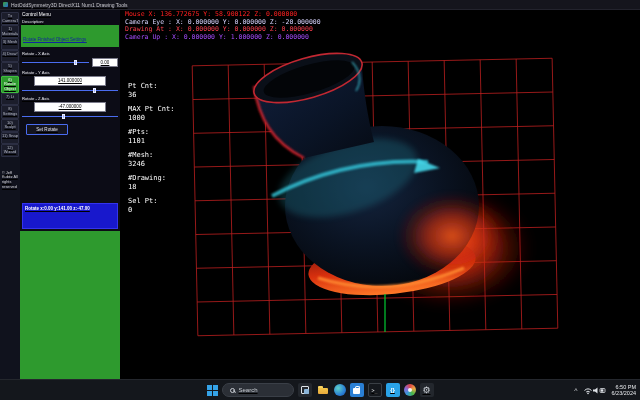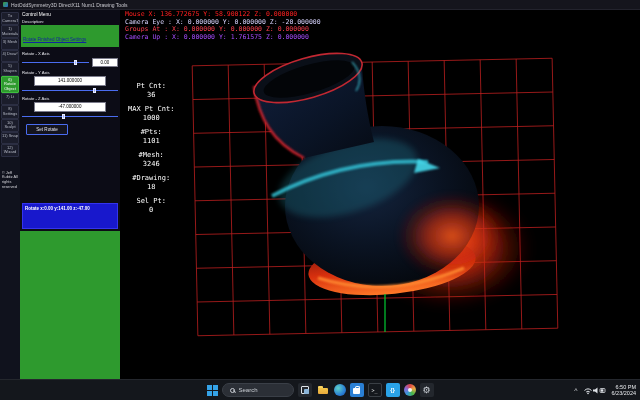--- a/index.html
+++ b/index.html
@@ -1,18 +1,18 @@
 <!DOCTYPE html>
 <html><head>
 <meta charset="utf-8">
 <style>
   * { margin:0; padding:0; box-sizing:border-box; }
   html,body { background:#000; }
   body { font-family:"Liberation Sans", sans-serif; }
-  .screen { position:relative; width:640px; height:400px; background:#22c55e; overflow:hidden; }
+  .screen { position:relative; width:640px; height:400px; background:#22c55e; overflow:hidden;text-decoration:underline; }
 
   
   .titlebar { height:10px; background:#15151d; display:flex; align-items:center; gap:3px; padding:0 3px; border-bottom:1px solid #23232d; }
   .app-logo { width:5px; height:5px; background:linear-gradient(135deg,#3aa13a,#2a6fd4); border-radius:1px; }
   .titlebar .title { font-size:5px; color:#c9c9cf; white-space:nowrap; }
 
   
   .content { display:flex; height:369px; }
 
   
@@ -40,21 +40,21 @@
   .big-green { flex:1; background:#2e9a2e; }
 
   
   .viewport { position:relative; flex:1; background:#000; overflow:hidden; cursor:crosshair; }
   .viewport svg.scene { position:absolute; left:0; top:0; }
   .hud { position:absolute; left:5px; top:1px; font-family:"DejaVu Sans Mono", monospace; font-size:6.5px; line-height:7.6px; white-space:nowrap; z-index:3; }
   .hud .l-mouse { color:#ff2020; }
   .hud .l-eye { color:#d8d4ff; }
   .hud .l-at { color:#ff3f4e; }
   .hud .l-up { color:#a64dff; }
-  .stats { position:absolute; left:8px; top:72px; font-family:"DejaVu Sans Mono", monospace; font-size:7px; color:#fff; z-index:3;text-align:center; }
+  .stats { position:absolute; left:8px; top:72px; font-family:"DejaVu Sans Mono", monospace; font-size:7px; color:#fff; z-index:3; }
   .stat { margin-bottom:5px; }
   .stat-label { line-height:9px; }
   .stat-value { line-height:9px; }
   #grid line { stroke:#bb1f1f; stroke-width:0.8; }
 
   
   .taskbar { position:relative; height:21px; background:#14171c; border-top:1px solid #24272d; display:flex; align-items:center; justify-content:center; gap:4px; }
   .win-logo { display:grid; grid-template-columns:5px 5px; grid-template-rows:5px 5px; gap:1px; cursor:pointer; }
   .win-logo span { background:#35a3e8; }
   .tb-search { height:14px; border-radius:7px; background:#2b2f36; border:1px solid #3a3f47; display:flex; align-items:center; gap:4px; padding:0 7px; width:72px; cursor:pointer; }
@@ -154,22 +154,22 @@
 
         <div class="big-green"></div>
       </div>
     </aside>
 
     <main class="viewport">
 
       <div class="hud">
         <div class="l-mouse"><span>Mouse</span> <span>X: 136.772675 Y: 58.900122 Z: 0.000000</span></div>
         <div class="l-eye"><span>Camera Eye :</span> <span>X: 0.000000 Y: 0.000000 Z: -20.000000</span></div>
-        <div class="l-at"><span>Groups At :</span> <span>X: 0.000000 Y: 0.000000 Z: 0.000000</span></div>
-        <div class="l-up"><span>Camera Up :</span> <span>X: 0.000000 Y: 1.761575 Z: 0.000000</span></div>
+        <div class="l-at"><span>Drawing At :</span> <span>X: 0.000000 Y: 0.000000 Z: 0.000000</span></div>
+        <div class="l-up"><span>Camera Up :</span> <span>X: 0.000000 Y: 1.000000 Z: 0.000000</span></div>
       </div>
 
       <div class="stats" id="stats">
           <div class="stat">
             <div class="stat-label">Pt Cnt:</div>
             <div class="stat-value">36</div>
           </div>
           <div class="stat">
             <div class="stat-label">MAX Pt Cnt:</div>
             <div class="stat-value">1000</div>

